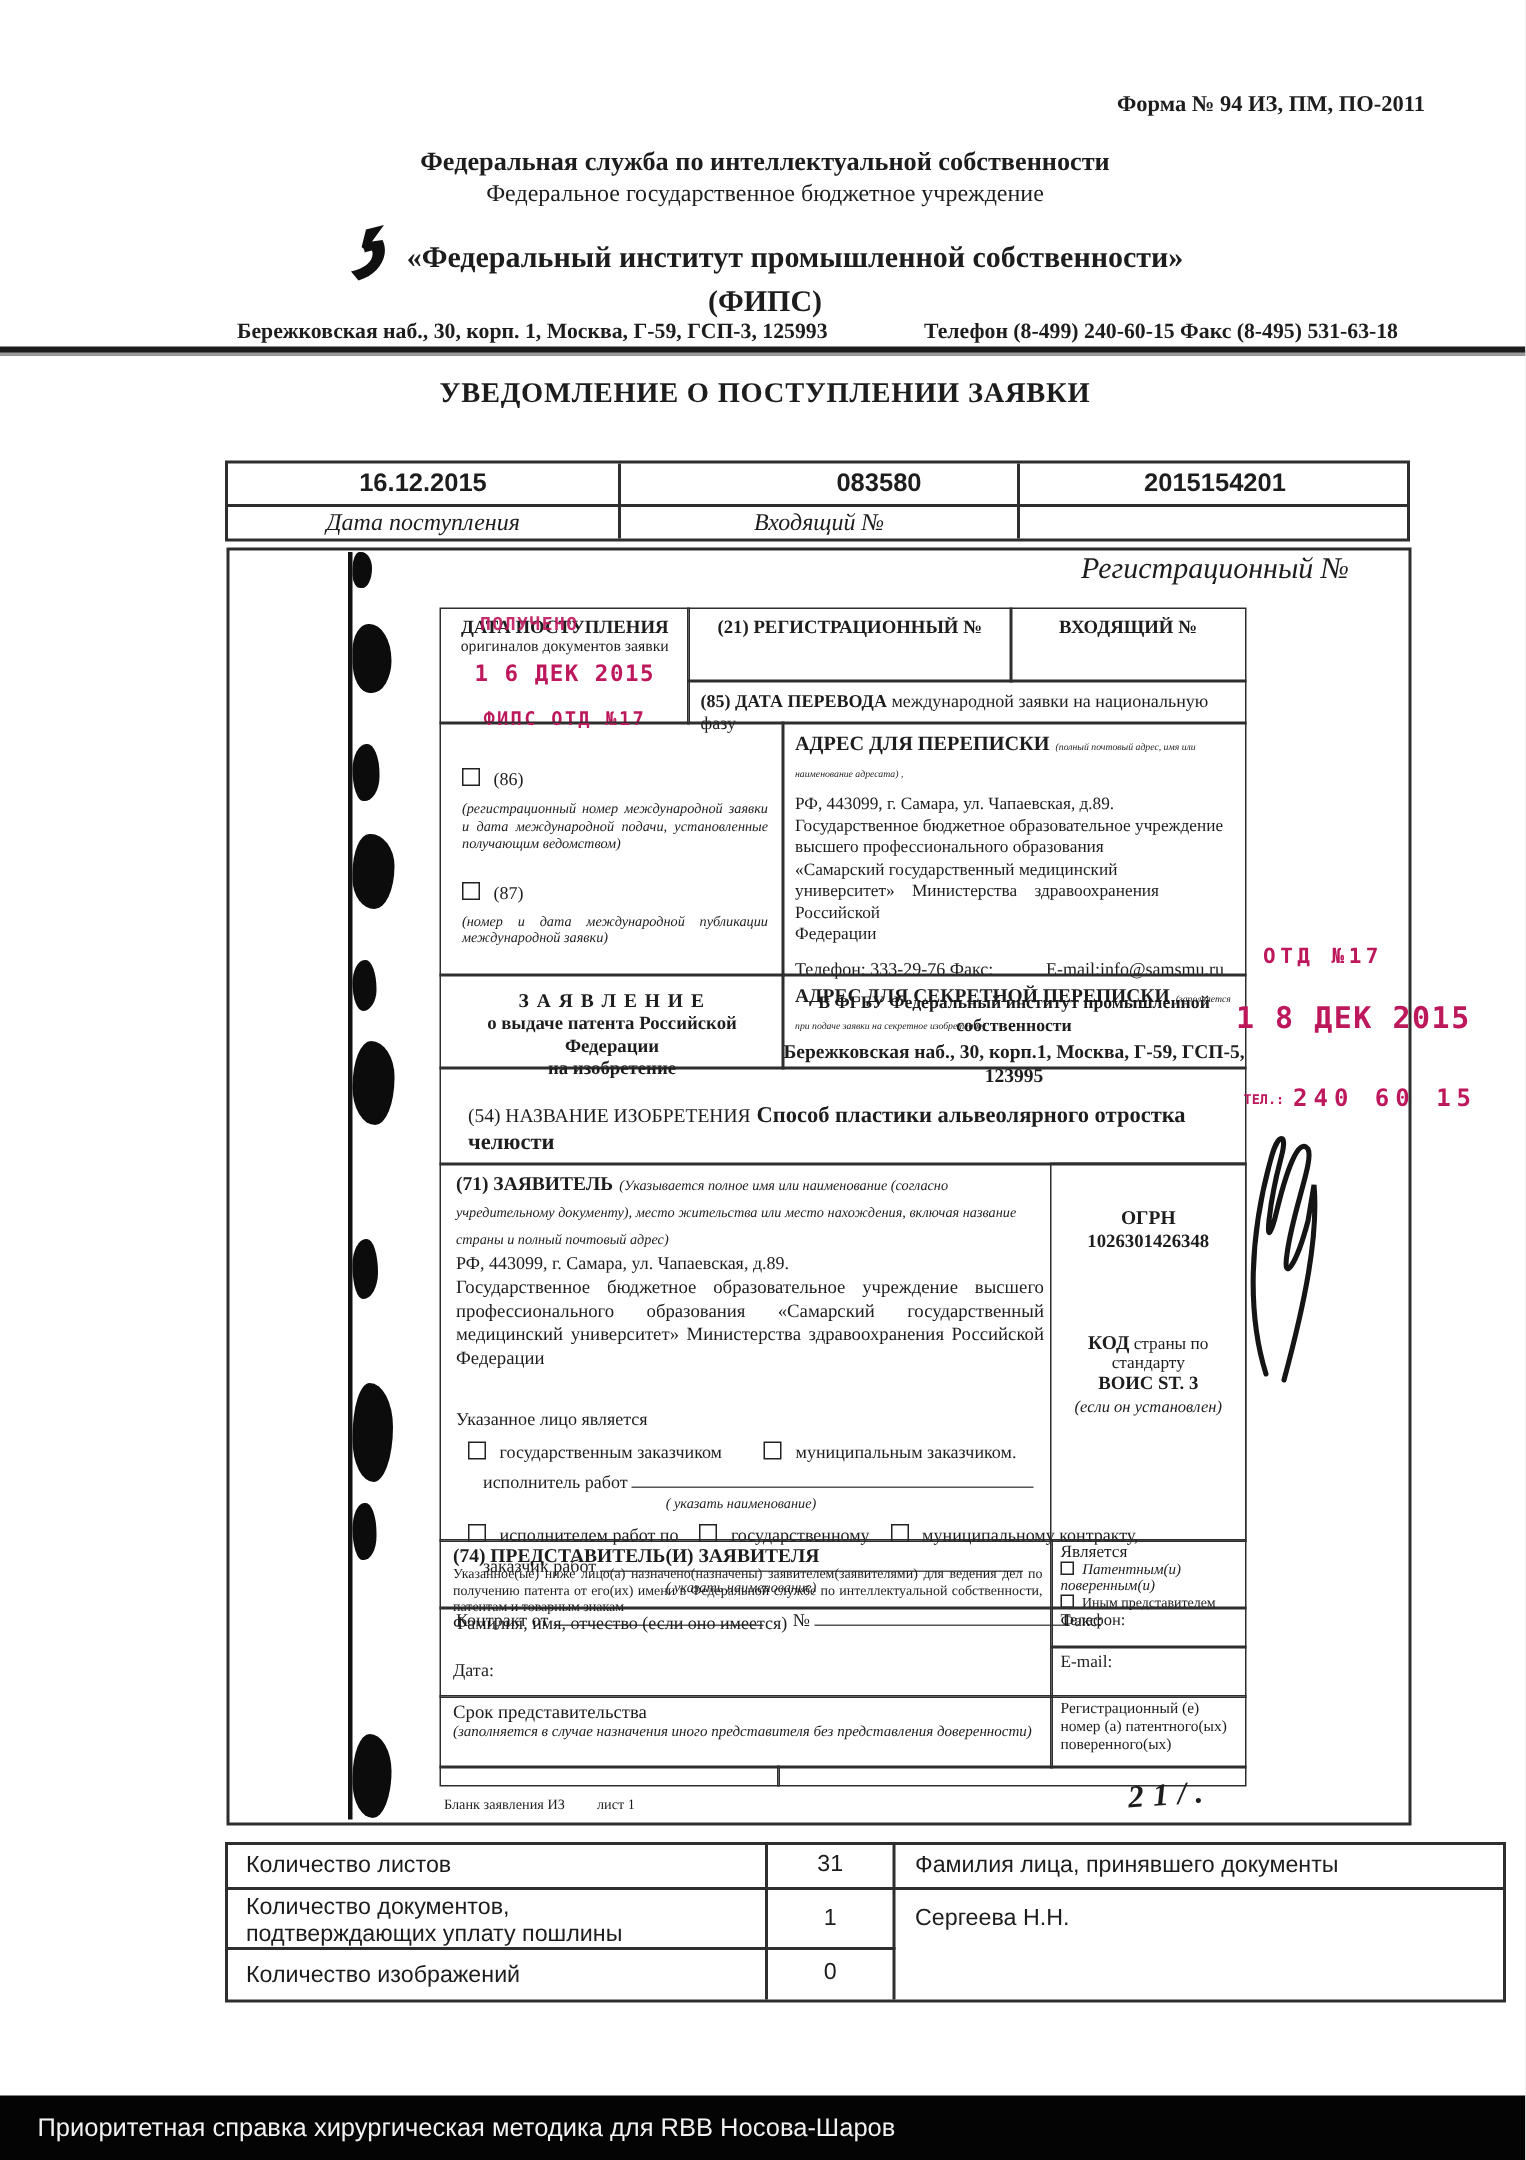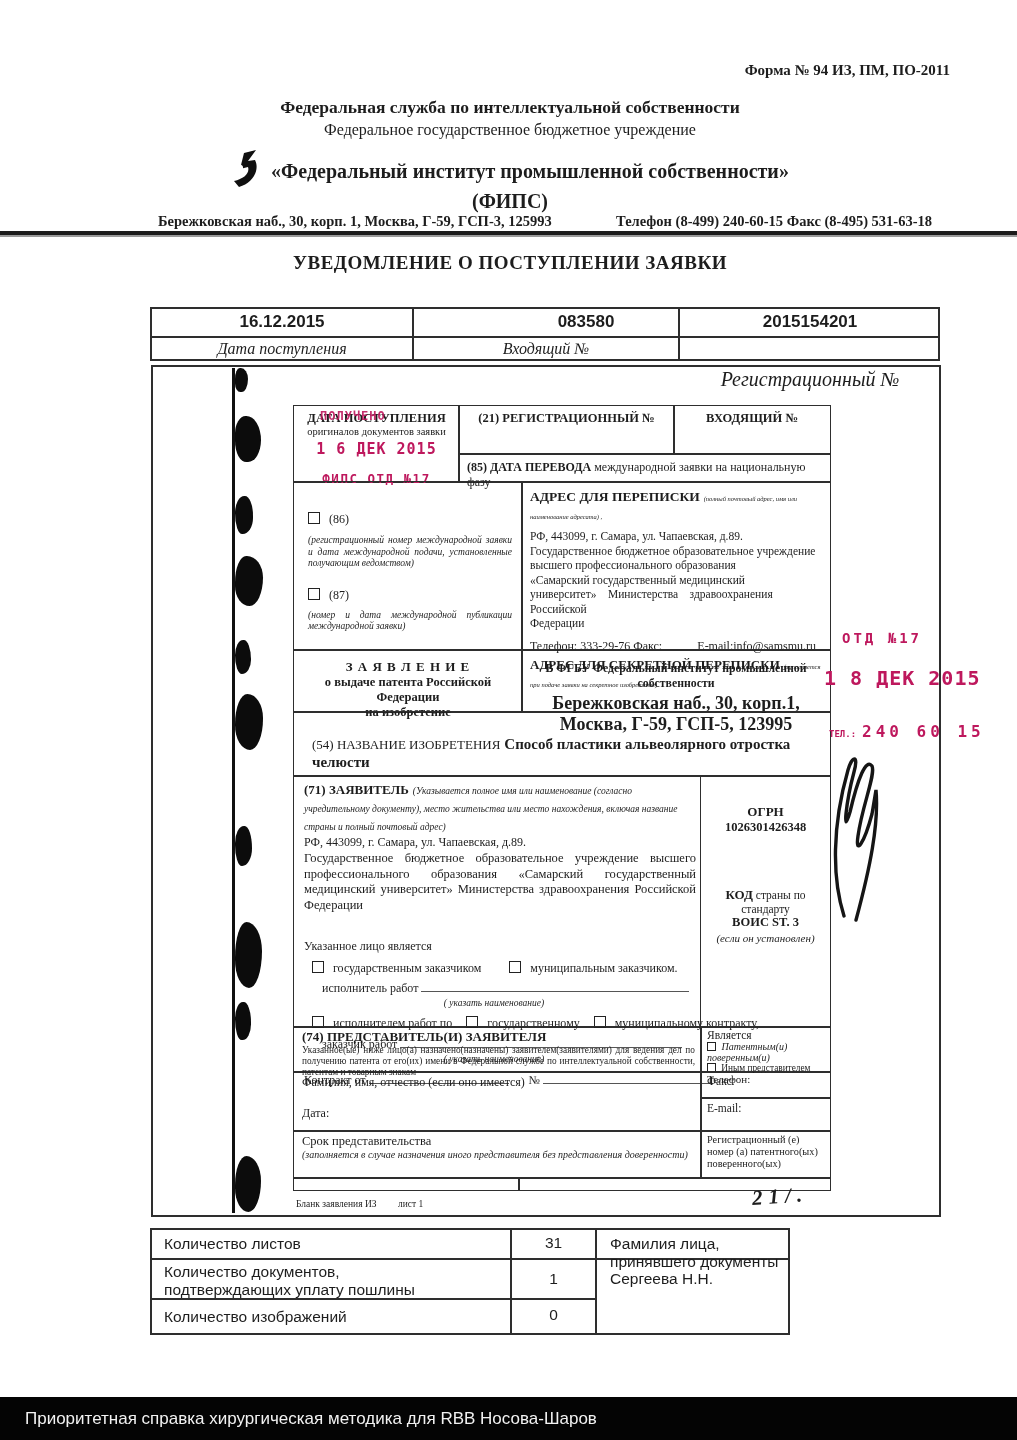--- a/index.html
+++ b/index.html
@@ -131,21 +131,21 @@
     </div>
   </div>
 
   <div class="cell ctr" style="left:293px;top:649px;width:230px;height:64px;">
     <div class="b" style="font-size:13px;margin-top:9px;letter-spacing:1px;">З А Я В Л Е Н И Е</div>
     <div class="b" style="font-size:12.5px;">о выдаче патента Российской Федерации</div>
     <div class="b" style="font-size:12.5px;">на изобретение</div>
   </div>
   <div class="cell ctr" style="left:521px;top:649px;width:310px;height:64px;">
     <div class="b" style="font-size:11.8px;margin-top:11px;">В  ФГБУ Федеральный институт промышленной собственности</div>
-    <div class="b" style="font-size:18px;margin-top:2px;">Бережковская наб., 30, корп.1, Москва, Г-59, ГСП-5, 123995</div>
+    <div class="b" style="font-size:13px;margin-top:2px;">Бережковская наб., 30, корп.1, Москва, Г-59, ГСП-5, 123995</div>
   </div>
 
   <div class="cell" style="left:293px;top:711px;width:538px;height:66px;">
     <div style="margin:23px 0 0 18px;">
       <span style="font-size:13px;">(54) НАЗВАНИЕ ИЗОБРЕТЕНИЯ</span>
       <span class="b" style="font-size:15px;">Способ пластики альвеолярного отростка челюсти</span>
     </div>
   </div>
 
   <div class="cell" style="left:293px;top:775px;width:538px;height:253px;">
@@ -248,21 +248,21 @@
   <div class="abs stampf" style="left:842px;top:630px;font-size:14px;letter-spacing:3px;">ОТД  №17</div>
   <div class="abs stampf" style="left:824px;top:666px;font-size:20px;letter-spacing:1px;">1 8 ДЕК 2015</div>
   <div class="abs stampf" style="left:829px;top:729px;font-size:9px;">ТЕЛ.:</div>
   <div class="abs stampf" style="left:862px;top:722px;font-size:16px;letter-spacing:4px;">240 60 15</div>
   <div class="abs" style="left:812px;top:748px;">
     <svg width="80" height="175" viewBox="0 0 80 175">
       <path d="M32 168 C20 130 20 78 36 22 C40 8 47 6 42 24 C34 54 30 92 38 64 C46 30 54 10 60 18 C64 26 50 58 46 88 C43 108 52 96 60 66 L64 42 C67 76 58 120 44 172" fill="none" stroke="#151515" stroke-width="3.4" stroke-linecap="round"></path>
     </svg>
   </div>
 
-  <div class="cell" style="left:150px;top:1228px;width:640px;height:107px;border-width:2.4px;">
+  <div class="cell" style="left:150px;top:1228px;width:854px;height:107px;border-width:2.4px;">
     <div class="abs" style="left:358px;top:0;width:2px;height:100%;background:#2e2e2e;"></div>
     <div class="abs" style="left:443px;top:0;width:2px;height:100%;background:#2e2e2e;"></div>
     <div class="abs" style="left:0;top:28px;width:100%;height:2px;background:#2e2e2e;"></div>
     <div class="abs" style="left:0;top:68px;width:443px;height:2px;background:#2e2e2e;"></div>
     <div class="abs" style="left:0;top:68px;width:445px;height:2px;background:#2e2e2e;"></div>
 
     <div class="abs sans" style="left:12px;top:5px;font-size:15.5px;">Количество листов</div>
     <div class="abs sans ctr" style="left:360px;top:4px;width:83px;font-size:15.5px;">31</div>
     <div class="abs sans prewrap" style="left:12px;top:33px;font-size:15.5px;line-height:18px;">Количество документов,
 подтверждающих уплату пошлины</div>

